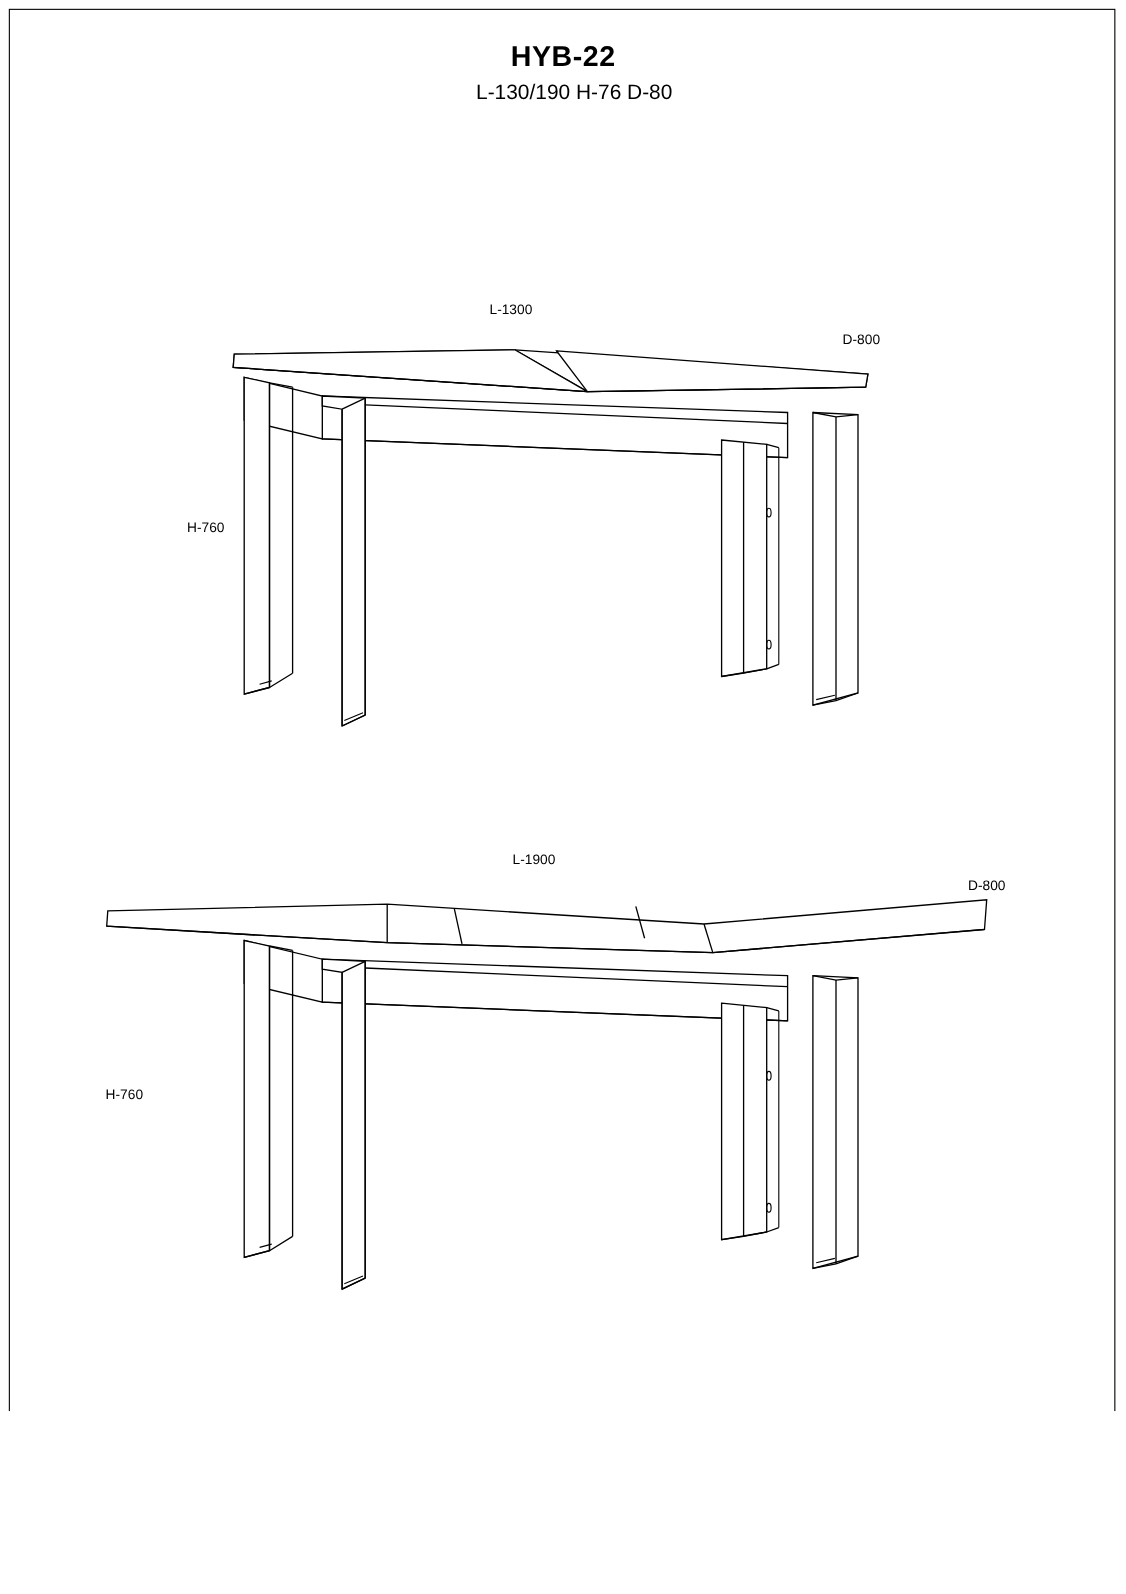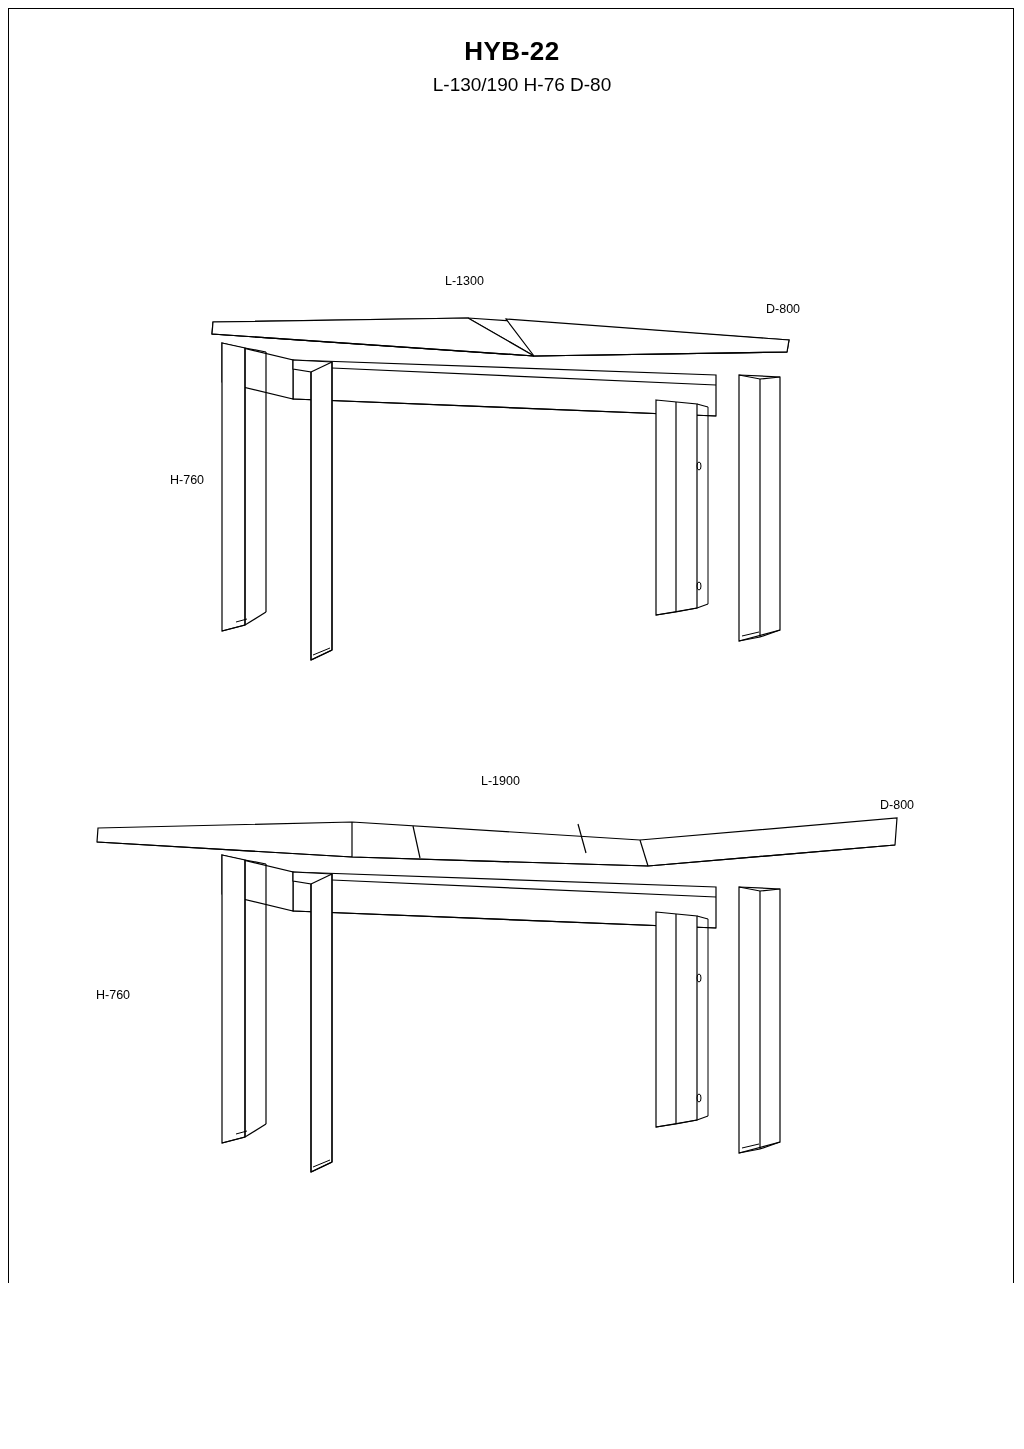--- a/index.html
+++ b/index.html
@@ -194,17 +194,17 @@
       <path class="ln" d="M697,1120 L708,1116"></path>
 
       <path class="ln" d="M332,880 L716,897"></path>
     </g>
   </svg>
 
   <div class="dim-label" style="left:445px; top:274px;text-align:center;">L-1300</div>
   <div class="dim-label" style="left:766px; top:302px;">D-800</div>
   <div class="dim-label" style="left:170px; top:473px;">H-760</div>
 
-  <div class="dim-label" style="left:481px; top:774px;">L-1900</div>
+  <div class="dim-label" style="left:466px; top:774px;">L-1900</div>
   <div class="dim-label" style="left:880px; top:798px;">D-800</div>
   <div class="dim-label" style="left:96px; top:988px;">H-760</div>
 
 </div>
 
 </body></html>

